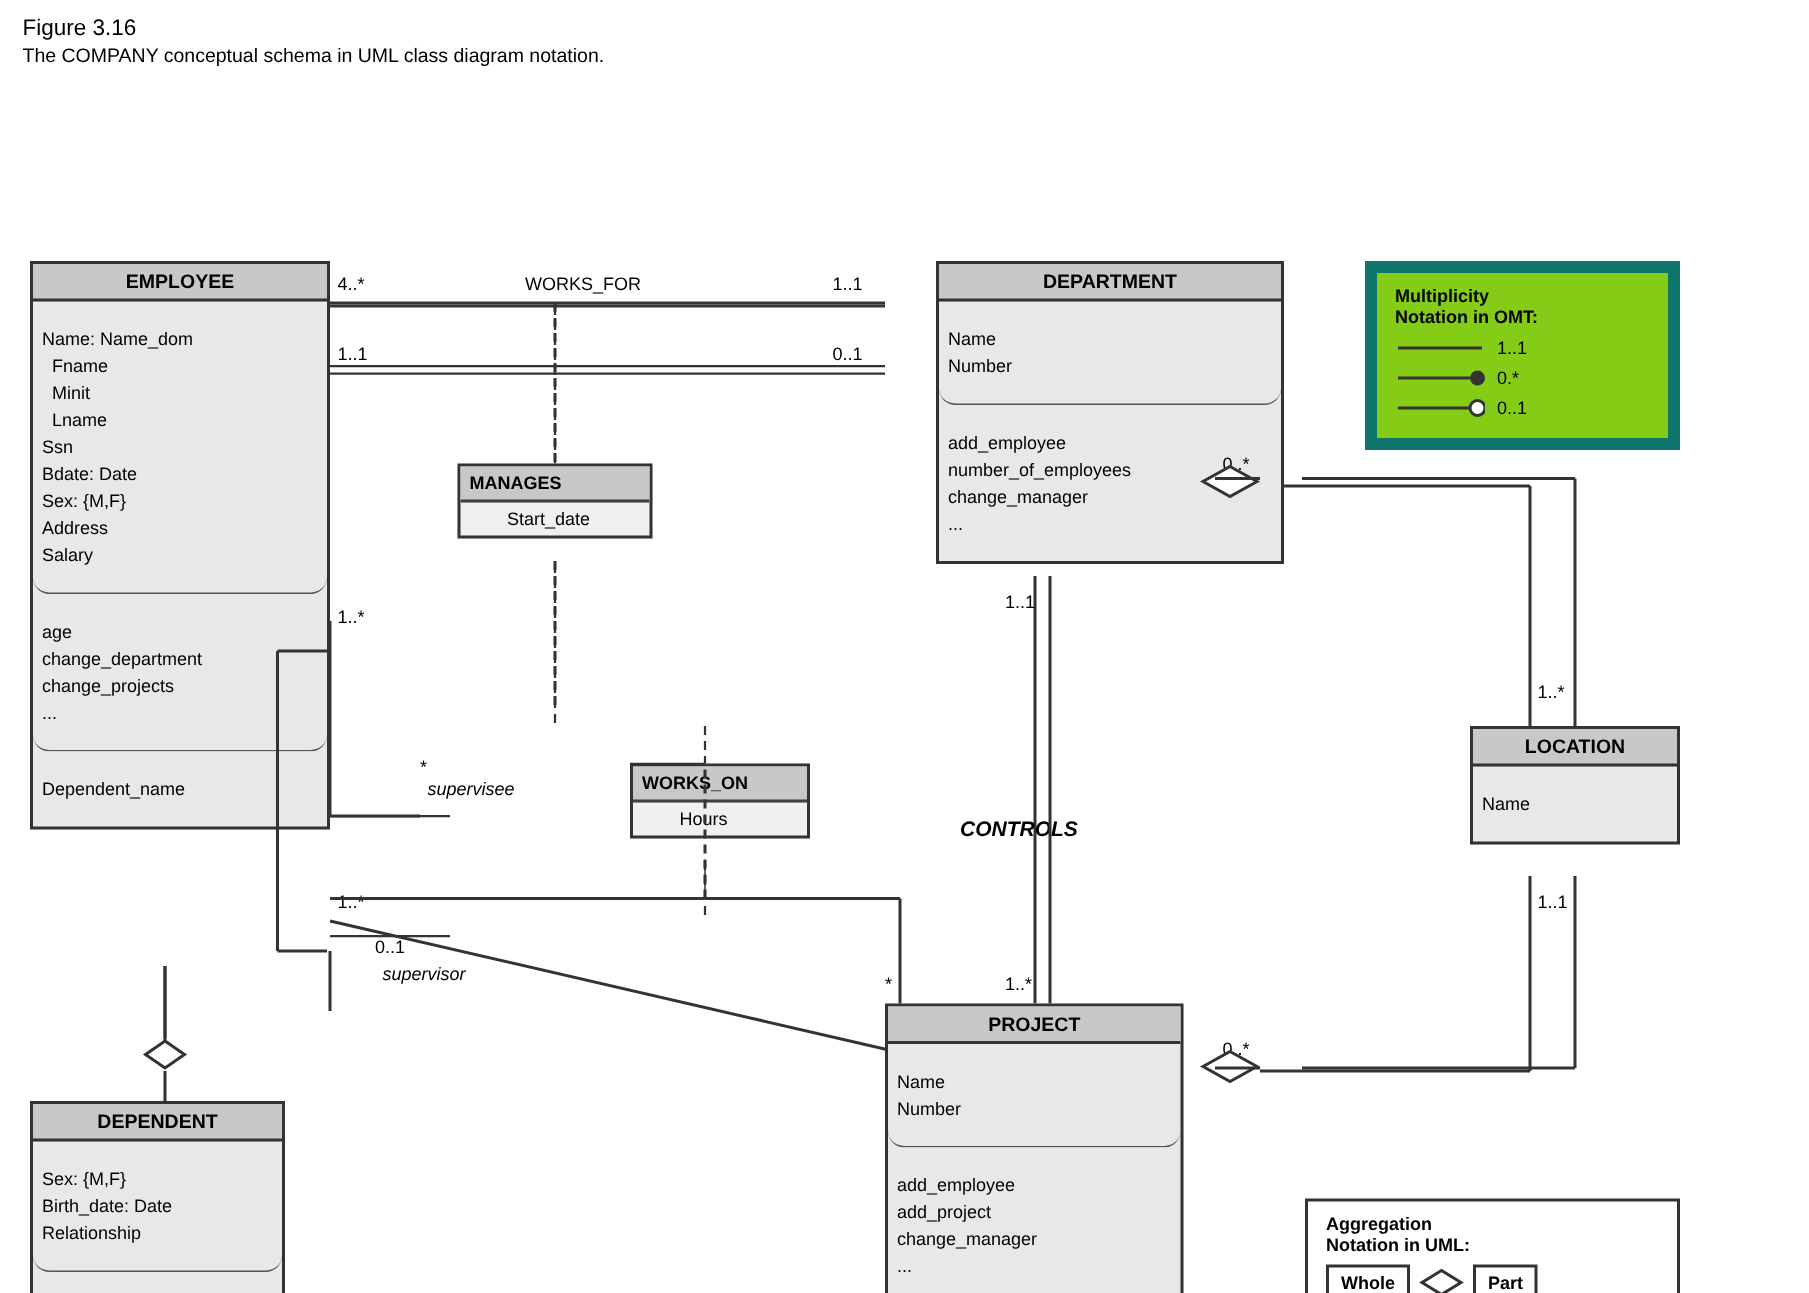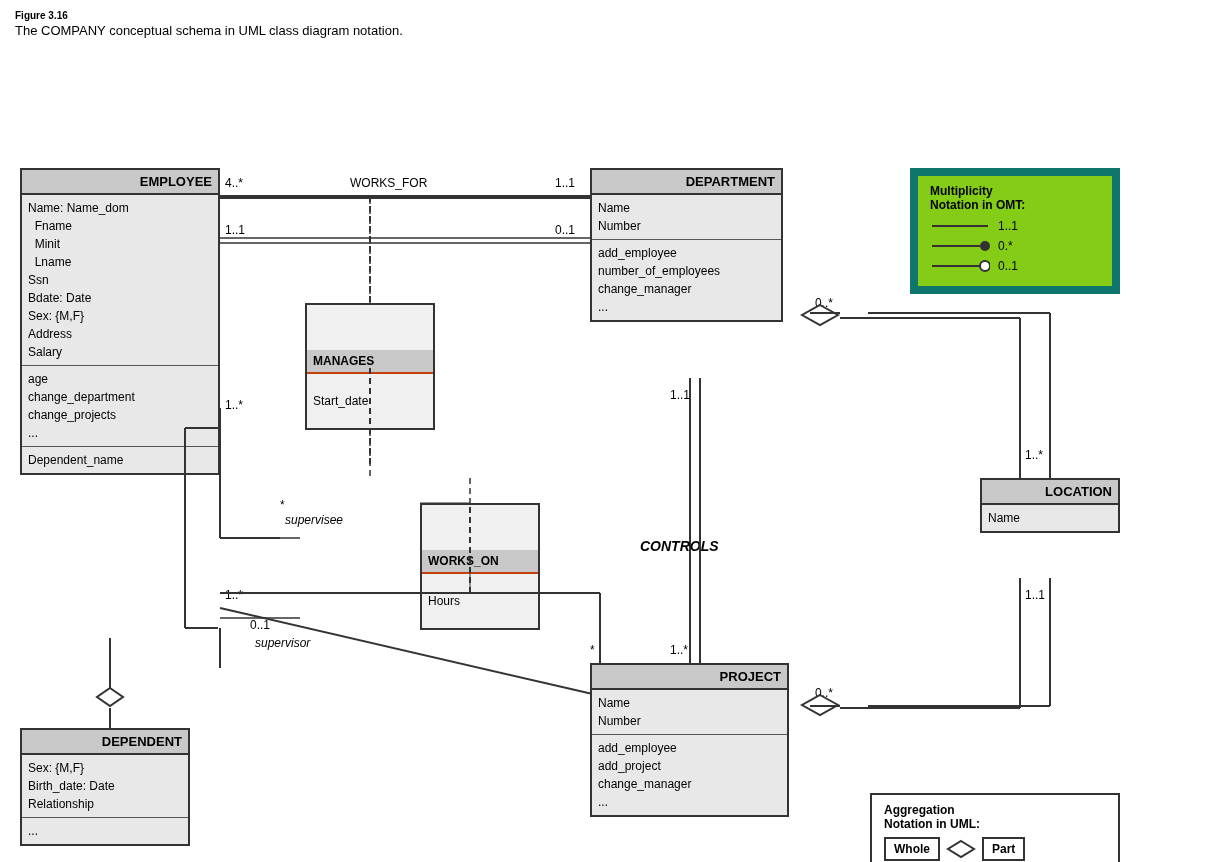--- a/index.html
+++ b/index.html
@@ -7,22 +7,22 @@
       background: #fff;
       font-family: Arial, sans-serif;
       font-size: 13px;
       width: 1206px;
       min-height: 862px;
       position: relative;
       overflow: hidden;
     }
 
     .figure-title {
-      font-weight: bold;
-      font-size: 10px;
+      font-weight: normal;
+      font-size: 15px;
       margin: 10px 15px 2px 15px;
     }
     .figure-caption {
       font-size: 13px;
       margin: 0 15px 10px 15px;
     }
 
     .diagram-area {
       position: relative;
       width: 1206px;
@@ -36,52 +36,53 @@
       background: #e8e8e8;
       border: 2px solid #333;
       font-size: 12px;
     }
     .uml-class .class-header {
       background: #c8c8c8;
       border-bottom: 2px solid #333;
       padding: 4px 6px;
       font-weight: bold;
       font-size: 13px;
-      text-align: right;
+      text-align: center;
     }
     .uml-class .class-section {
-      padding: 4px 6px;
+      padding: 16px 6px;
       border-bottom: 1px solid #555;
       min-height: 20px;
+      border-radius: 11px;
     }
     .uml-class .class-section:last-child {
       border-bottom: none;
     }
     .uml-class .class-section p {
       line-height: 1.5;
     }
 
     
     .assoc-box {
       position: absolute;
       background: #f0f0f0;
       border: 2px solid #333;
       font-size: 12px;
     }
     .assoc-box .assoc-header {
       background: #c8c8c8;
-      border-bottom: 2px solid #c2410c;
+      border-bottom: 2px solid #404040;
       padding: 4px 6px;
       font-weight: bold;
       font-size: 12px;
       text-align: left;
-      margin-top: 45px;
     }
     .assoc-box .assoc-section {
-      padding: 20px 6px;
+      padding: 4px 6px;
+      margin-left: 25px;
     }
 
     
     .svg-overlay {
       position: absolute;
       top: 0; left: 0;
       width: 1206px;
       height: 800px;
       pointer-events: none;
     }
@@ -199,21 +200,21 @@
       <p>age</p>
       <p>change_department</p>
       <p>change_projects</p>
       <p>...</p>
     </div>
     <div class="class-section">
       <p>Dependent_name</p>
     </div>
   </div>
 
-  <div class="uml-class" style="left:590px; top:120px; width:193px;">
+  <div class="uml-class" style="left:624px; top:120px; width:232px;">
     <div class="class-header">DEPARTMENT</div>
     <div class="class-section">
       <p>Name</p>
       <p>Number</p>
     </div>
     <div class="class-section">
       <p>add_employee</p>
       <p>number_of_employees</p>
       <p>change_manager</p>
       <p>...</p>

